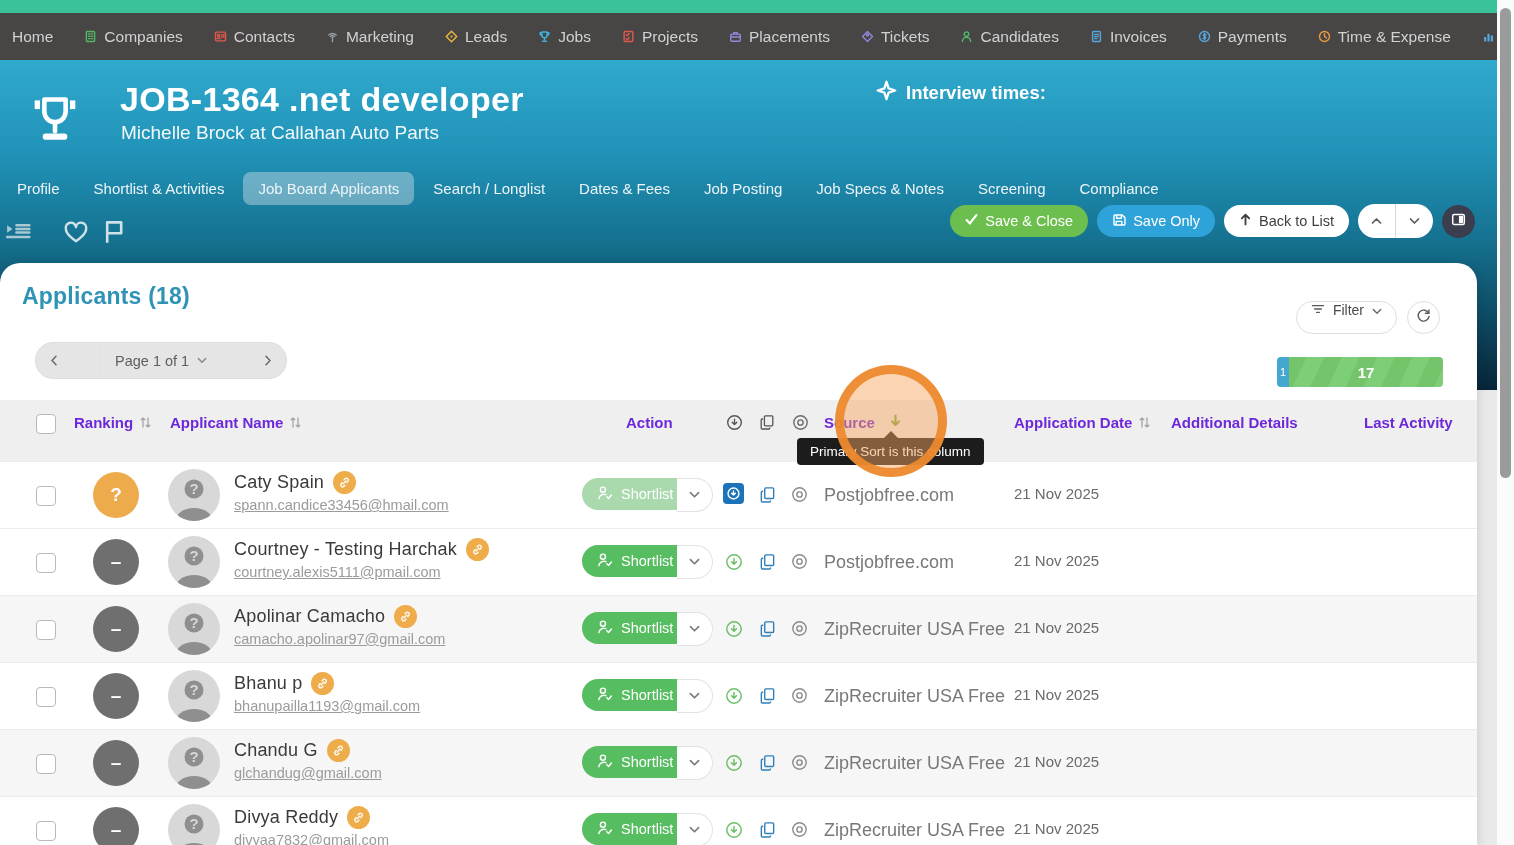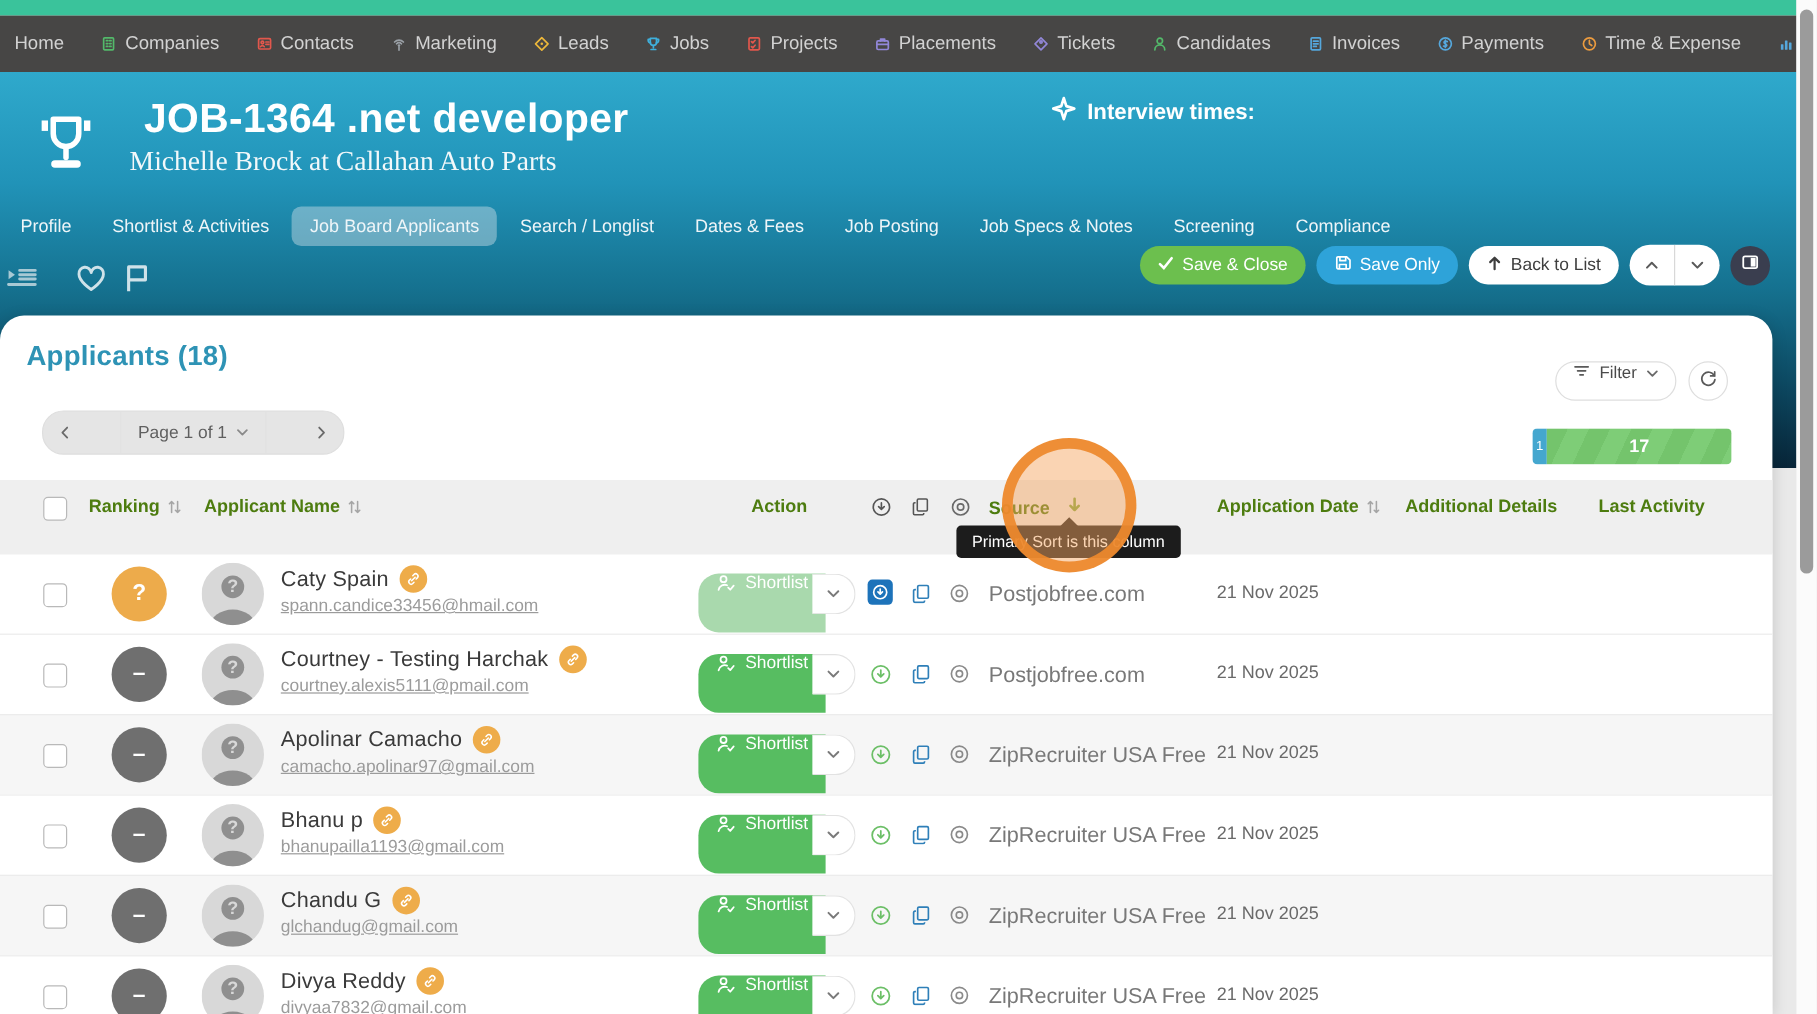--- a/index.html
+++ b/index.html
@@ -12,21 +12,21 @@
   
   .topnav{position:absolute;left:0;top:13px;width:1497px;height:47px;background:#474645;display:flex;align-items:center;padding-left:12px;box-sizing:border-box;overflow:hidden;white-space:nowrap;}
   .nav-item{display:inline-flex;align-items:center;gap:7px;margin-right:31px;color:#d2d2d2;font-size:15.5px;cursor:pointer;flex:0 0 auto;}
   .nav-icon{display:inline-flex;width:13px;height:13px;}
   .nav-icon svg{width:13px;height:13px;}
 
   
   .hero{position:absolute;left:0;top:60px;width:1497px;height:330px;background:linear-gradient(180deg,#2fa9cc 0%,#2193b8 28%,#15718f 55%,#0d4a63 78%,#082538 100%);}
   .trophy-big{position:absolute;left:26px;top:28px;}
   .job-title{position:absolute;left:120px;top:20px;color:#fff;font-size:34px;font-weight:700;letter-spacing:.3px;}
-  .job-subtitle{position:absolute;left:108px;top:62px;color:#f2f8fa;font-size:23px;font-family:Liberation Serif, serif;}
+  .job-subtitle{position:absolute;left:121px;top:62px;color:#f2f8fa;font-size:19px;}
   .interview{position:absolute;left:876px;top:20px;display:flex;align-items:center;gap:9px;color:#fff;font-size:18.5px;font-weight:600;}
   .tabsbar{position:absolute;left:2px;top:110px;display:flex;align-items:center;height:36px;}
   .tab{color:#eef5f8;font-size:15px;padding:8px 15px;border-radius:8px;cursor:pointer;margin-right:4px;white-space:nowrap;}
   .tab.active{background:rgba(216,229,235,.42);}
   .hero-actions{position:absolute;right:22px;top:144px;display:flex;align-items:center;gap:9px;}
   .btn{display:inline-flex;align-items:center;gap:7px;height:32px;padding:0 15px;border-radius:17px;font-size:14.5px;cursor:pointer;box-sizing:border-box;}
   .btn-green{background:#6cbf4e;color:#fff;}
   .btn-blue{background:#2ea3d9;color:#fff;}
   .btn-white{background:#fff;color:#3e3e3e;}
   .updown{display:flex;height:34px;background:#fff;border-radius:18px;overflow:hidden;}
@@ -46,33 +46,33 @@
   .refresh-btn{width:31px;height:31px;border:1px solid #dedede;border-radius:50%;background:#fff;display:flex;align-items:center;justify-content:center;cursor:pointer;}
   .pager{position:absolute;left:35px;top:79px;display:flex;height:35px;border:1px solid #dedede;border-radius:18px;background:#e5e5e5;overflow:hidden;align-items:stretch;gap:28px;}
   .pager .seg{display:flex;align-items:center;justify-content:center;color:#5f5f5f;font-size:14.5px;cursor:pointer;padding:0 14px;}
   .pager .seg.mid{border-left:1px solid #e2e2e2;border-right:1px solid #e2e2e2;gap:8px;}
   .progress{position:absolute;right:34px;top:94px;width:166px;height:30px;border-radius:4px;overflow:hidden;display:flex;}
   .prog-blue{width:12px;background:#45a7cf;color:#fff;font-size:11px;display:flex;align-items:center;justify-content:center;}
   .prog-green{flex:1;background:repeating-linear-gradient(115deg,#74c46c 0 16px,#7ecd77 16px 32px);color:#fff;font-size:15px;font-weight:700;display:flex;align-items:center;justify-content:center;}
 
   
   .table{position:absolute;left:0;top:137px;width:1477px;}
-  .thead{position:relative;height:61px;background:#efefef;font-size:15px;color:#4d7c0f;font-weight:600;}
+  .thead{position:relative;height:61px;background:#efefef;font-size:15px;color:#6d28d9;font-weight:600;}
   .thead .h{position:absolute;top:14px;display:inline-flex;align-items:center;gap:6px;white-space:nowrap;}
   .row{position:relative;height:66px;border-top:1px solid #ececec;}
   .cb{position:absolute;left:36px;top:24px;width:18px;height:18px;border:1.5px solid #b9b9b9;border-radius:4px;background:#fff;cursor:pointer;}
   .thead .cb{top:14px;}
   .rank{position:absolute;left:93px;top:10px;width:46px;height:46px;border-radius:50%;color:#fff;font-size:19px;font-weight:700;display:flex;align-items:center;justify-content:center;}
   .avatar{position:absolute;left:168px;top:7px;width:52px;height:52px;}
   .who{position:absolute;left:234px;top:9px;}
   .nameline{display:flex;align-items:center;gap:9px;}
   .name{font-size:18px;font-weight:400;color:#3a3a3a;cursor:pointer;letter-spacing:.2px;}
   .linkbadge{width:23px;height:23px;border-radius:50%;background:#eeac4a;display:inline-flex;align-items:center;justify-content:center;cursor:pointer;}
   .email{font-size:14.5px;color:#9b9b9b;margin-top:3px;text-decoration:underline;}
-  .sl{position:absolute;left:582px;top:16px;height:49px;display:inline-flex;align-items:flex-start;gap:8px;padding:0 15px;background:#57bd61;color:#fff;font-size:14.5px;border-radius:17px 0 0 17px;cursor:pointer;}
+  .sl{position:absolute;left:582px;top:16px;height:32px;display:inline-flex;align-items:center;gap:8px;padding:0 15px;background:#57bd61;color:#fff;font-size:14.5px;border-radius:17px 0 0 17px;cursor:pointer;}
   .sl.hl{background:#a9d9ad;}
   .sl-dd{position:absolute;left:677px;top:16px;width:36px;height:34px;background:#fff;border:1px solid #e2e2e2;border-left:none;border-radius:0 17px 17px 0;display:flex;align-items:center;justify-content:center;cursor:pointer;box-sizing:border-box;}
   .ic{position:absolute;top:24px;display:inline-flex;cursor:pointer;}
   .ic-dl{left:725px;}
   .ic-copy{left:759px;}
   .ic-eye{left:791px;}
   .dl-blue-box{position:absolute;left:723px;top:21px;width:21px;height:21px;background:#1d73ba;border-radius:4px;display:flex;align-items:center;justify-content:center;cursor:pointer;}
   .src{position:absolute;left:824px;top:23px;font-size:18px;color:#787878;}
   .date{position:absolute;left:1014px;top:23px;font-size:15px;color:#6a6a6a;}
 
@@ -423,21 +423,21 @@
           <span>Application Date</span>
           <span class="sort-ud">
             <svg width="13" height="13" viewBox="0 0 13 13" fill="none" stroke="#a5a5a5" stroke-width="1.3" stroke-linecap="round" stroke-linejoin="round">
                 <path d="M4 11V2M2.2 3.8 4 2l1.8 1.8M9 2v9M7.2 9.2 9 11l1.8-1.8"></path>
               </svg>
           </span>
         </span>
         <span class="h" style="left:1171px">
           <span>Additional Details</span>
         </span>
-        <span class="h" style="left:1332px">
+        <span class="h" style="left:1364px">
           <span>Last Activity</span>
         </span>
       </div>
       <div id="rows">
           <div class="row" style="background: rgb(255, 255, 255);">
     <span class="cb"></span>
     <span class="rank" style="background:#edab4b">?</span>
     <span class="avatar"><svg width="52" height="52" viewBox="0 0 52 52">
                 <defs>
                   <clipPath id="av">

